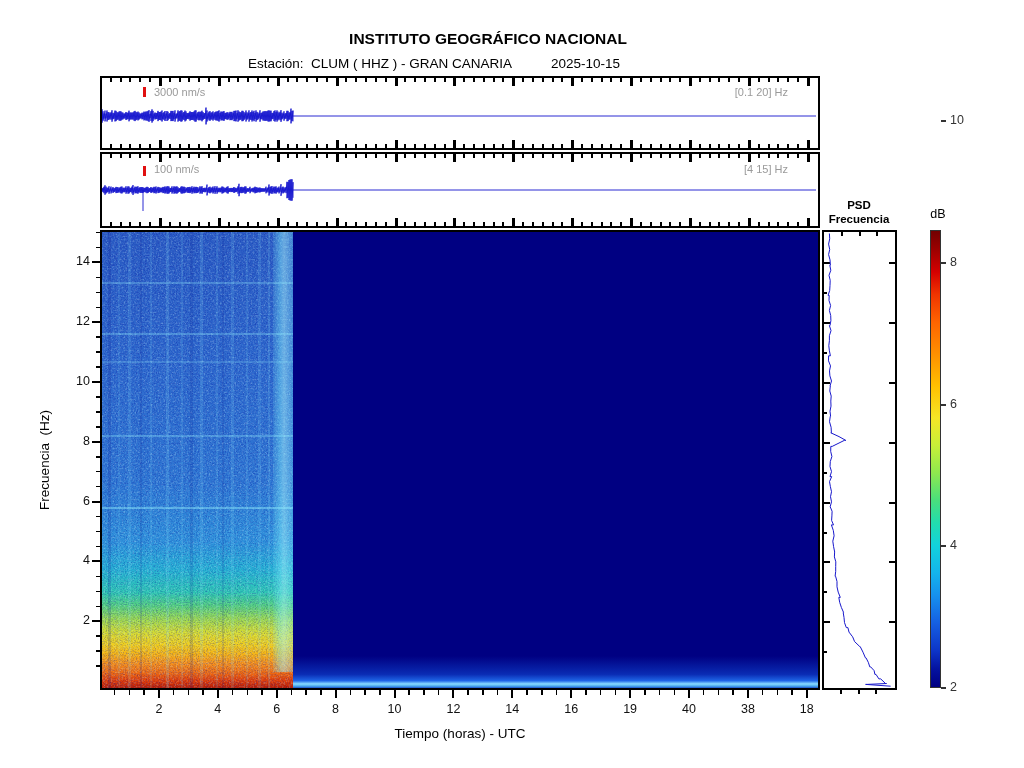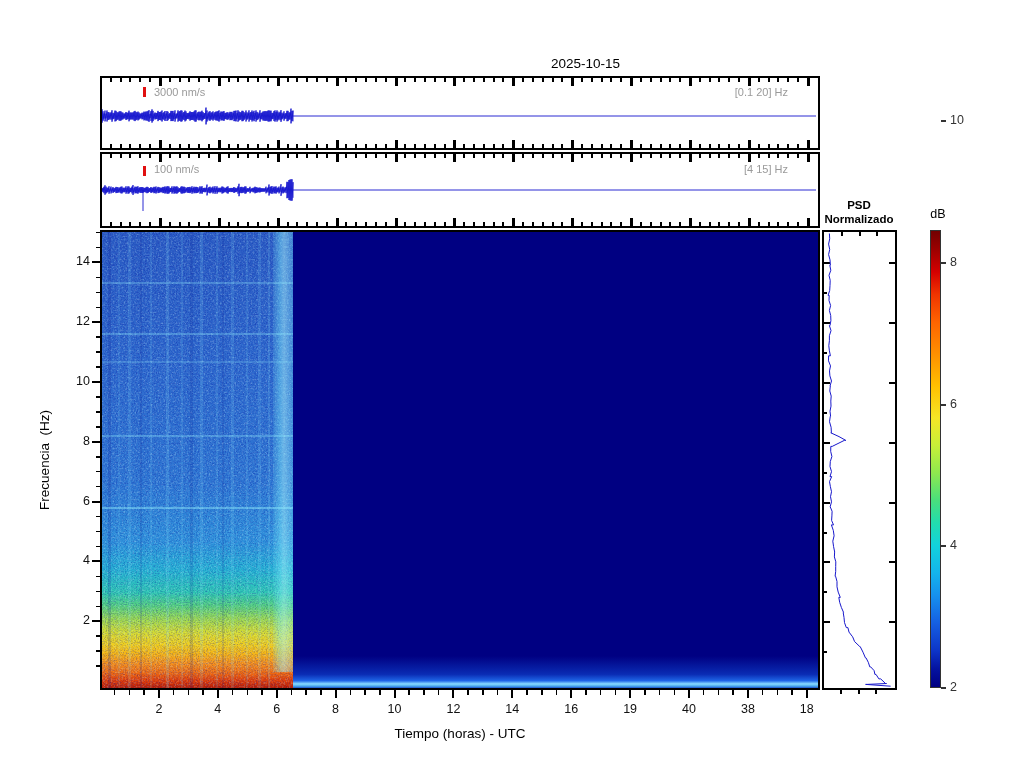--- a/index.html
+++ b/index.html
@@ -13,20 +13,22 @@
   .ticklab{font-size:12.5px;color:#111;}
   .axlab{font-size:13.5px;color:#000;white-space:pre;}
   .psdtitle{font-weight:bold;font-size:11.5px;color:#000;white-space:nowrap;}
   .cb{position:absolute;border:1px solid #333;box-sizing:border-box;}
 </style>
 </head>
 <body>
 
 <div class="fig">
 
+  <div class="abs title" style="left:488px;top:39px;transform:translate(-50%,-50%);">INSTITUTO GEOGRÁFICO NACIONAL</div>
+  <div class="abs sub" style="left:248px;top:56px;">Estación:  CLUM ( HHZ ) - GRAN CANARIA</div>
   <div class="abs sub" style="left:551px;top:56px;">2025-10-15</div>
 
   <div class="box" id="strip0" style="left:100px;top:76px;width:720px;height:74px;">
     <div class="abs graylab" style="left:52px;top:8px;">3000 nm/s</div>
     <div class="abs graylab" style="right:30px;top:8px;">[0.1 20] Hz</div>
     <div class="abs" id="marker0" style="left: 41px; top: 9px; width: 3px; height: 10px; background: rgb(224, 16, 16);"></div>
   <div style="position: absolute; left: 7.81667px; top: 0px; width: 2px; height: 4px; background: rgb(0, 0, 0);"></div>
       <div style="position: absolute; left: 7.81667px; bottom: 0px; width: 2px; height: 4px; background: rgb(0, 0, 0);"></div>
       <div style="position: absolute; left: 17.6333px; top: 0px; width: 2px; height: 4px; background: rgb(0, 0, 0);"></div>
       <div style="position: absolute; left: 17.6333px; bottom: 0px; width: 2px; height: 4px; background: rgb(0, 0, 0);"></div>
@@ -366,21 +368,21 @@
         <div style="position: absolute; left: 0px; top: 203px; width: 191px; height: 2px; background: rgba(150, 242, 255, 0.3);"></div>
         <div style="position: absolute; left: 0px; top: 275px; width: 191px; height: 2px; background: rgba(150, 242, 255, 0.42);"></div>
       </div>
     <div class="abs" id="specnodata" style="left: 191px; top: 0px; width: 525px; height: 456px; background: linear-gradient(rgb(0, 0, 130) 0%, rgb(0, 0, 130) 93%, rgb(10, 44, 180) 97%, rgb(30, 100, 230) 98.4%, rgb(138, 220, 255) 99.1%, rgb(73, 168, 236) 99.6%, rgb(28, 80, 200) 100%);"></div>
   </div>
 
   <div class="abs axlab" style="left:44px;top:460px;transform:translate(-50%,-50%) rotate(-90deg);">Frecuencia  (Hz)</div>
   <div class="abs axlab" style="left:460px;top:733px;transform:translate(-50%,-50%);">Tiempo (horas) - UTC</div>
 
   <div class="abs psdtitle" style="left:859px;top:205px;transform:translate(-50%,-50%);">PSD</div>
-  <div class="abs psdtitle" style="left:859px;top:219px;transform:translate(-50%,-50%);">Normalizado</div>
+  <div class="abs psdtitle" style="left:859px;top:219px;transform:translate(-50%,-50%);">Frecuencia</div>
   <div class="box" id="psdbox" style="left:822px;top:230px;width:75px;height:460px;">
       <div style="position: absolute; left: 0px; top: 419.1px; width: 3px; height: 2px; background: rgb(0, 0, 0);"></div>
       <div style="position: absolute; left: 0px; top: 389.2px; width: 6px; height: 2px; background: rgb(0, 0, 0);"></div>
       <div style="position: absolute; right: 0px; top: 389.2px; width: 6px; height: 2px; background: rgb(0, 0, 0);"></div>
       <div style="position: absolute; left: 0px; top: 359.3px; width: 3px; height: 2px; background: rgb(0, 0, 0);"></div>
       <div style="position: absolute; left: 0px; top: 329.4px; width: 6px; height: 2px; background: rgb(0, 0, 0);"></div>
       <div style="position: absolute; right: 0px; top: 329.4px; width: 6px; height: 2px; background: rgb(0, 0, 0);"></div>
       <div style="position: absolute; left: 0px; top: 299.5px; width: 3px; height: 2px; background: rgb(0, 0, 0);"></div>
       <div style="position: absolute; left: 0px; top: 269.6px; width: 6px; height: 2px; background: rgb(0, 0, 0);"></div>
       <div style="position: absolute; right: 0px; top: 269.6px; width: 6px; height: 2px; background: rgb(0, 0, 0);"></div>

